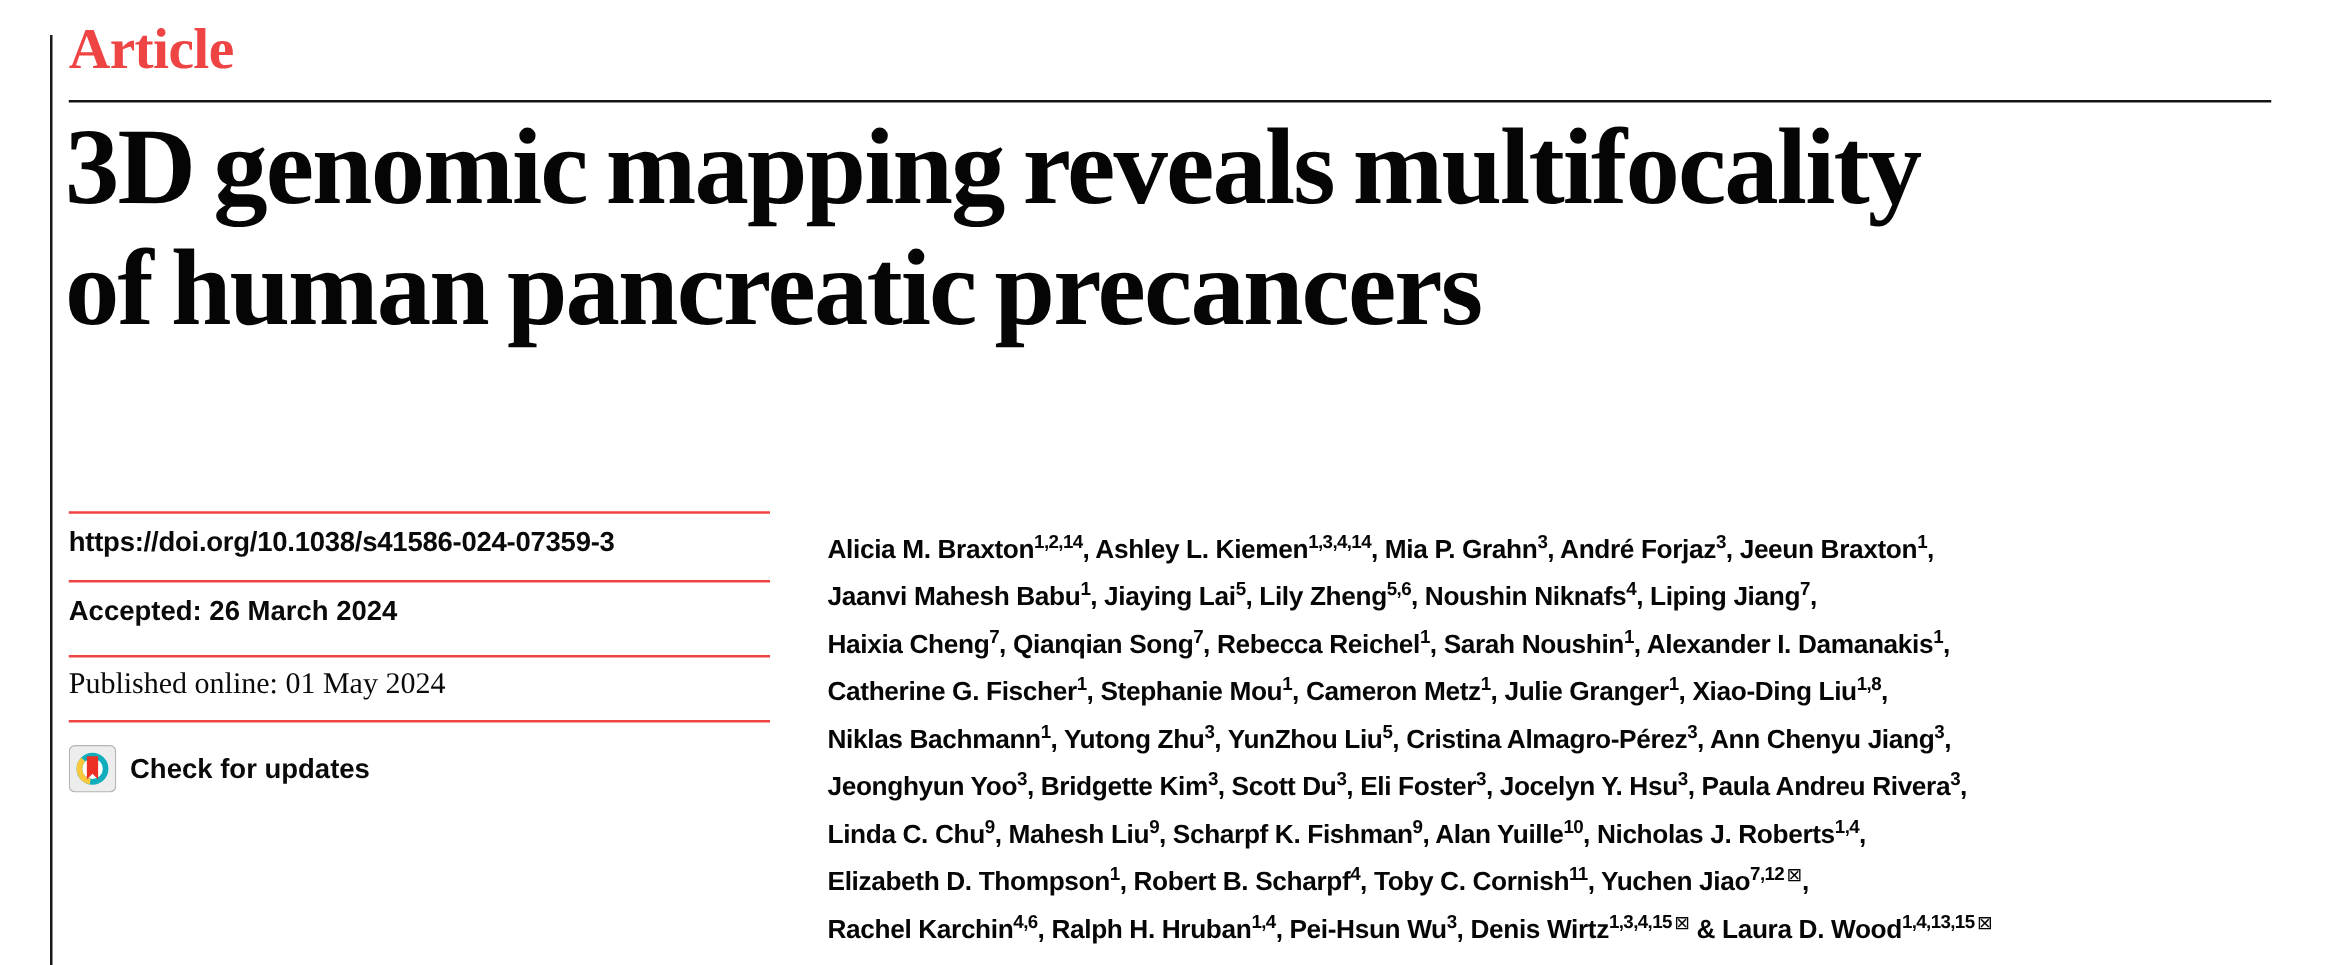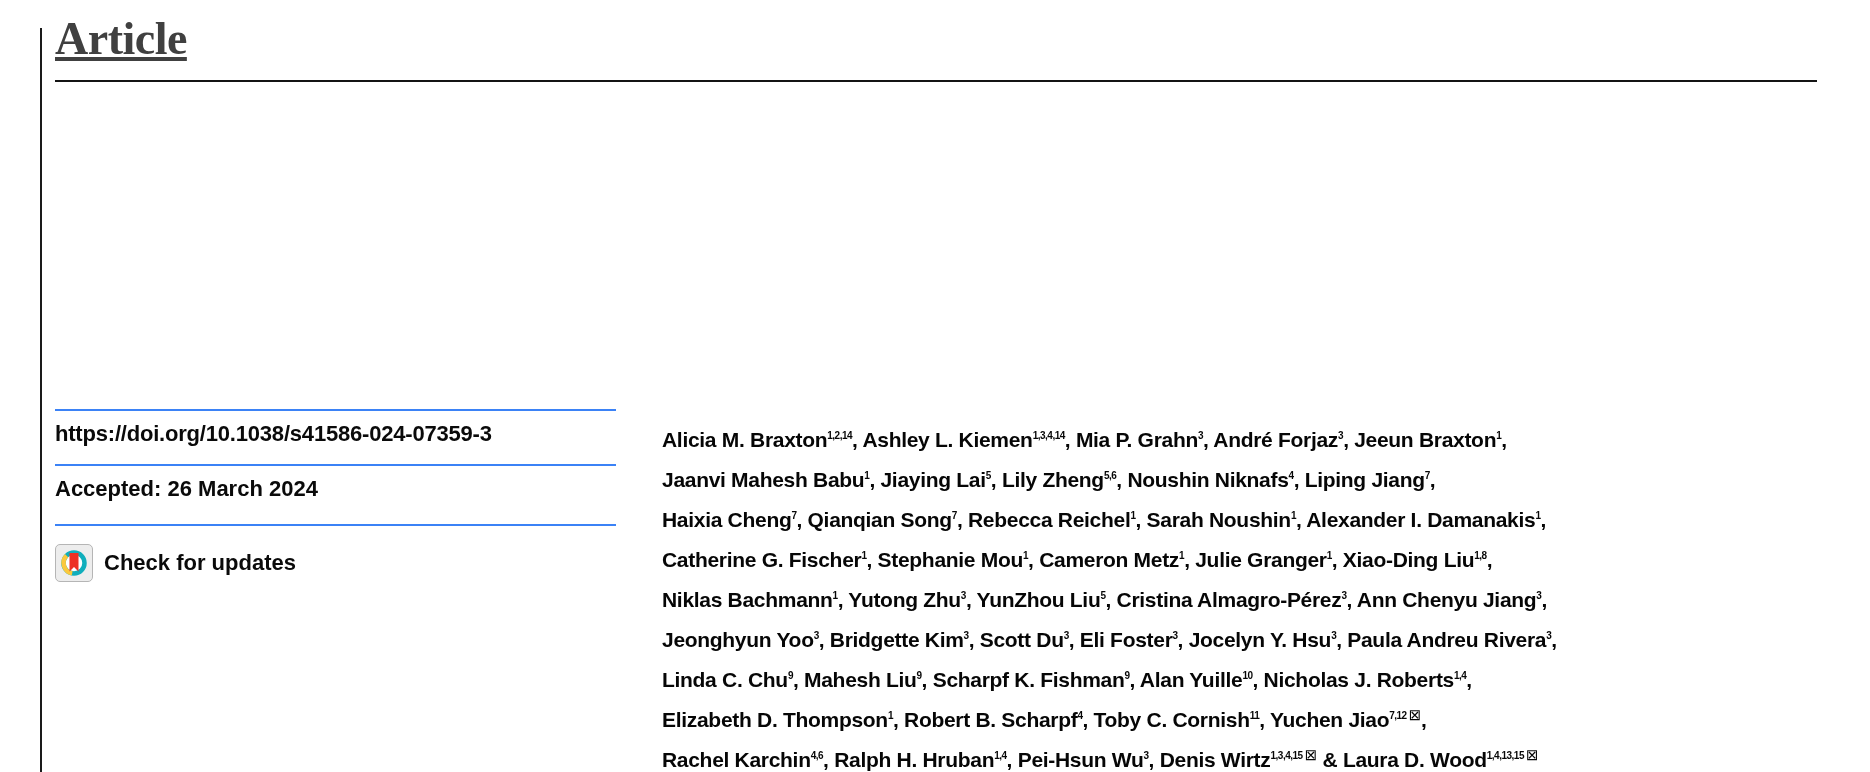--- a/index.html
+++ b/index.html
@@ -2,60 +2,67 @@
 <html><head>
 <meta charset="utf-8">
 <title>Article header</title>
 <style>
   html,body{margin:0;padding:0;background:#ffffff;}
   .page{position:relative;width:1870px;height:772px;background:#fff;overflow:hidden;
         font-family:"Liberation Sans","DejaVu Sans",sans-serif;color:#0a0a0a;}
   .vbar{position:absolute;left:40px;top:28px;width:2px;height:744px;background:#1a1a1a;}
   .article-label{position:absolute;left:55px;top:12px;
         font-family:"Liberation Serif","DejaVu Serif",serif;
-        font-weight:700;font-size:46px;line-height:54px;letter-spacing:-0.5px;color:#404040;text-decoration:underline;}
+        font-weight:700;font-size:46px;line-height:54px;letter-spacing:-0.5px;color:#ef4444;}
   .hrule{position:absolute;left:55px;top:80px;width:1762px;height:2px;background:#141414;}
   .title{position:absolute;left:52px;top:84px;width:1790px;
         font-family:"Liberation Serif","DejaVu Serif",serif;
         font-weight:700;font-size:87px;line-height:97px;letter-spacing:-1.5px;word-spacing:-5px;
         color:#050505;}
   .meta{position:absolute;left:55px;top:409px;width:561px;}
-  .meta-row{box-sizing:border-box;border-top:2px solid #3b82f6;padding-top:10px;}
+  .meta-row{box-sizing:border-box;border-top:2px solid #ef4444;padding-top:10px;}
   .row-doi{height:55px;font-weight:700;font-size:22px;letter-spacing:-0.2px;}
   .row-received{height:53px;font-weight:700;font-size:22px;padding-top:9px;}
   .row-accepted{height:60px;font-weight:700;font-size:22px;padding-top:10px;}
   .row-published{height:52px;font-family:"Liberation Serif","DejaVu Serif",serif;
         font-weight:400;font-size:24px;padding-top:8px;}
   .row-check{height:66px;display:flex;align-items:center;gap:11px;padding-top:10px;}
   .row-check .check-label{font-weight:700;font-size:22px;line-height:38px;}
   .crossmark{width:38px;height:38px;display:block;cursor:pointer;}
   .authors{position:absolute;left:662px;top:422px;width:1185px;
         font-weight:700;font-size:21px;line-height:36px;letter-spacing:-0.3px;color:#060606;}
   .author-line{white-space:nowrap;}
-  .sup{position:relative;top:-8px;font-size:10px;letter-spacing:-0.5px;}
+  .sup{position:relative;top:-8px;font-size:15px;letter-spacing:-0.5px;}
   .env{position:relative;top:-7px;font-size:15px;font-weight:400;margin-left:2px;}
 </style>
 </head>
 <body>
 
 <div class="page">
 
   <div class="vbar"></div>
 
   <div class="article-label">Article</div>
 
   <div class="hrule"></div>
 
+  <div class="title">
+    <div>3D genomic mapping reveals multifocality</div>
+    <div>of human pancreatic precancers</div>
+  </div>
 
   <div class="meta">
     <div class="meta-row row-doi">
       <span>https://doi.org/10.1038/s41586-024-07359-3</span>
     </div>
     <div class="meta-row row-accepted">
       <span>Accepted: 26 March 2024</span>
+    </div>
+    <div class="meta-row row-published">
+      <span>Published online: 01 May 2024</span>
     </div>
     <div class="meta-row row-check">
       <svg class="crossmark" viewBox="0 0 38 38">
         <rect x="0.5" y="0.5" width="37" height="37" rx="4.5" fill="#ededed" stroke="#b5b5b5"></rect>
         <circle cx="19" cy="19" r="10.5" fill="#ffffff" stroke="#10aebc" stroke-width="4.5"></circle>
         <path d="M 17.2 29.3 A 10.5 10.5 0 0 1 11.6 11.6" fill="none" stroke="#fbc93d" stroke-width="4.5"></path>
         <path d="M14.5 9 h9 v18.5 l-4.5 -4.6 -4.5 4.6 z" fill="#ed3024"></path>
       </svg>
       <span class="check-label">Check for updates</span>
     </div>

